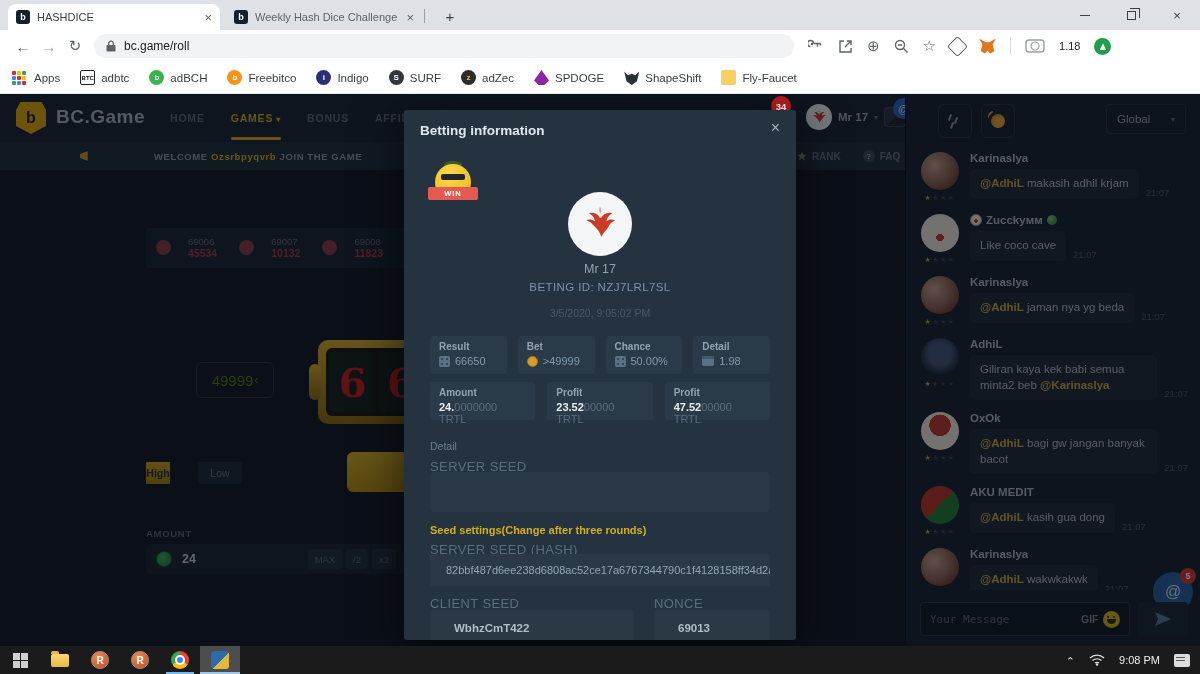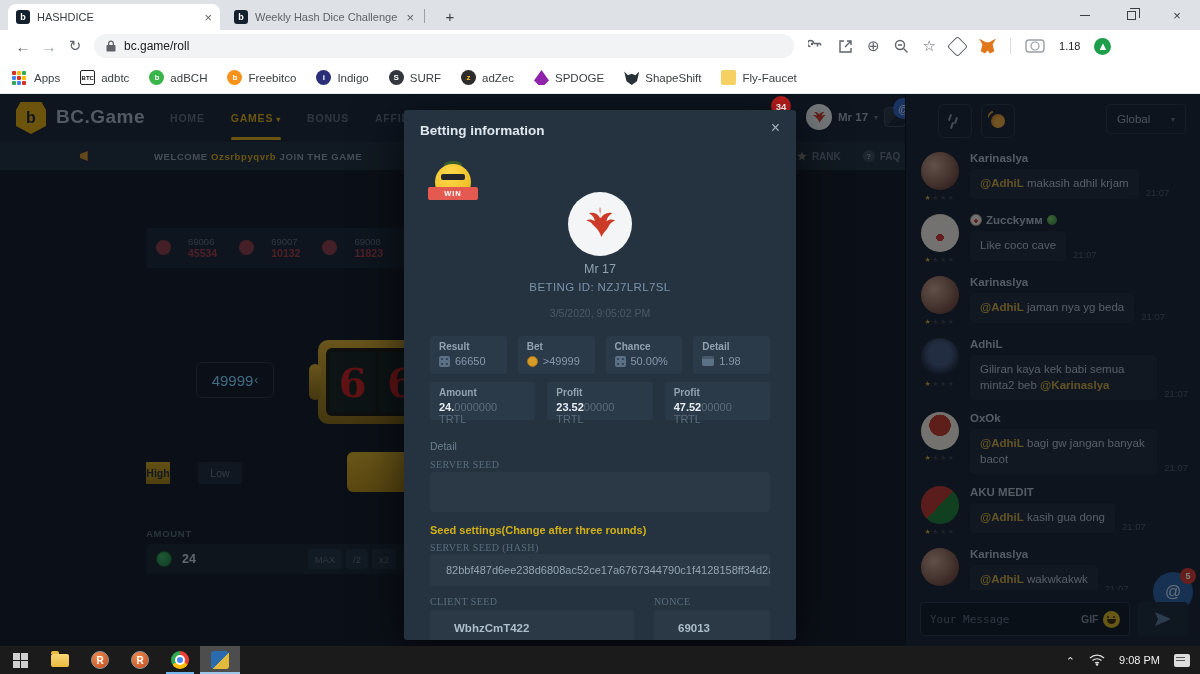--- a/index.html
+++ b/index.html
@@ -87,21 +87,21 @@
 .announce-link { font-size:10px; font-weight:bold; color:#66727f; display:flex; align-items:center; gap:5px; }
 .rank-star { color:#8a8a7a; font-size:11px; }
 .faq-q { width:12px; height:12px; border-radius:50%; background:#3a4754; color:#8d99a6; font-size:8px; display:flex; align-items:center; justify-content:center; }
 
 
 .history-row { position:absolute; left:146px; top:134px; width:260px; height:40px; background:#1b2531; border-radius:3px; display:flex; align-items:center; gap:22px; padding-left:10px; overflow:hidden; }
 .hist-item { display:flex; align-items:center; gap:17px; }
 .hist-dot { width:15px; height:15px; border-radius:50%; background:#8c3a46; flex:0 0 auto; }
 .hist-id { font-size:9.5px; color:#5e6a77; line-height:1.2; }
 .hist-val { font-size:10.5px; font-weight:bold; color:#a03a44; line-height:1.2; }
-.target-box { position:absolute; left:196px; top:268px; width:78px; height:36px; border:1px solid #2a3642; border-radius:6px; display:flex; align-items:center; justify-content:center; font-size:15px; color:#7dd3fc; gap:1px; }
+.target-box { position:absolute; left:196px; top:268px; width:78px; height:36px; border:1px solid #2a3642; border-radius:6px; display:flex; align-items:center; justify-content:center; font-size:15px; color:#4d7c0f; gap:1px; }
 .target-box .chev { font-size:12px; }
 .slot { position:absolute; left:318px; top:246px; width:118px; height:84px; background:linear-gradient(#d6a92c,#8a6a12); border-radius:10px; padding:8px; }
 .slot:before { content:""; position:absolute; left:-9px; top:24px; width:12px; height:36px; background:linear-gradient(#d6a92c,#8a6a12); border-radius:6px; }
 .slot-inner { width:100%; height:100%; background:#1a1a14; border-radius:6px; display:flex; gap:3px; padding:4px; }
 .slot-window { flex:1; background:#15231f; border-radius:3px; display:flex; align-items:center; justify-content:center; font-size:40px; font-weight:bold; color:#c61f1f; font-family:"DejaVu Serif", serif; }
 .btn-high { position:absolute; left:146px; top:368px; width:24px; height:22px; background:linear-gradient(#caa21d,#a07d12); border-radius:1px; color:#262c34; font-size:10.5px; font-weight:bold; display:flex; align-items:center; justify-content:center; }
 .btn-low { position:absolute; left:198px; top:368px; width:44px; height:22px; background:#1e2835; border-radius:3px; color:#66727f; font-size:10.5px; display:flex; align-items:center; justify-content:center; }
 .btn-bet { position:absolute; left:347px; top:358px; width:112px; height:40px; background:linear-gradient(#d9ad25,#b98e14); border-radius:6px; }
 .amount-label { position:absolute; left:146px; top:434px; font-size:9.5px; font-weight:bold; color:#57636f; letter-spacing:0.7px; }
 .amount-row { position:absolute; left:146px; top:450px; width:258px; height:30px; background:#1a242f; border-radius:4px; }
@@ -174,21 +174,21 @@
 .stat-label { font-size:10px; font-weight:bold; color:#93a2b1; }
 .stat-vrow { display:flex; align-items:center; gap:5px; margin-top:3px; font-size:11px; color:#8498a9; }
 .ico-dice { width:11px; height:11px; background:#5b7186; border-radius:2px; position:relative; flex:0 0 auto; }
 .ico-dice:before { content:""; position:absolute; left:2px; top:2px; width:2px; height:2px; background:#2b3a49; border-radius:50%; box-shadow:5px 0 0 #2b3a49, 0 5px 0 #2b3a49, 5px 5px 0 #2b3a49; }
 .ico-coin { width:11px; height:11px; background:#d79c27; border-radius:50%; border:1.5px solid #a8741a; flex:0 0 auto; }
 .ico-card { width:12px; height:10px; background:#5b7186; border-radius:2px; border-top:3px solid #46596b; flex:0 0 auto; }
 .amt-card-val { margin-top:3px; font-size:11px; }
 .amt-bold { color:#e6edf3; font-weight:bold; }
 .amt-dim { color:#5c6c7c; }
 .modal-detail { position:absolute; left:26px; top:330px; font-size:10.5px; color:#6d7f8f; }
-.seed-label { position:absolute; font-size:10px; color:#5a6d7e; letter-spacing:0.4px;font-family:Liberation Serif, serif; }
+.seed-label { position:absolute; font-size:13px; color:#5a6d7e; letter-spacing:0.4px; }
 .lab-ss { left:26px; top:349px; }
 .empty-input { position:absolute; left:26px; right:26px; top:362px; height:40px; background:#2b3946; border-radius:3px; }
 .seed-settings { position:absolute; left:26px; top:414px; font-size:11px; font-weight:bold; color:#d3b016; }
 .lab-hash { left:26px; top:432px; }
 .seed-input { position:absolute; background:#2b3946; border:none; border-radius:3px; color:#94a4b2; font-size:11px; font-family:"Liberation Sans", sans-serif; padding-left:16px; outline:none; }
 .hash-input { left:26px; right:26px; width:340px; top:444px; height:32px; }
 .lab-client { left:26px; top:486px; }
 .lab-nonce { left:250px; top:486px; }
 .client-input { left:26px; top:500px; width:204px; height:36px; font-weight:bold; padding-left:24px; color:#aebecb; font-size:11.5px; }
 .nonce-input { left:250px; top:500px; width:116px; height:36px; font-weight:bold; padding-left:24px; color:#aebecb; font-size:11.5px; }

